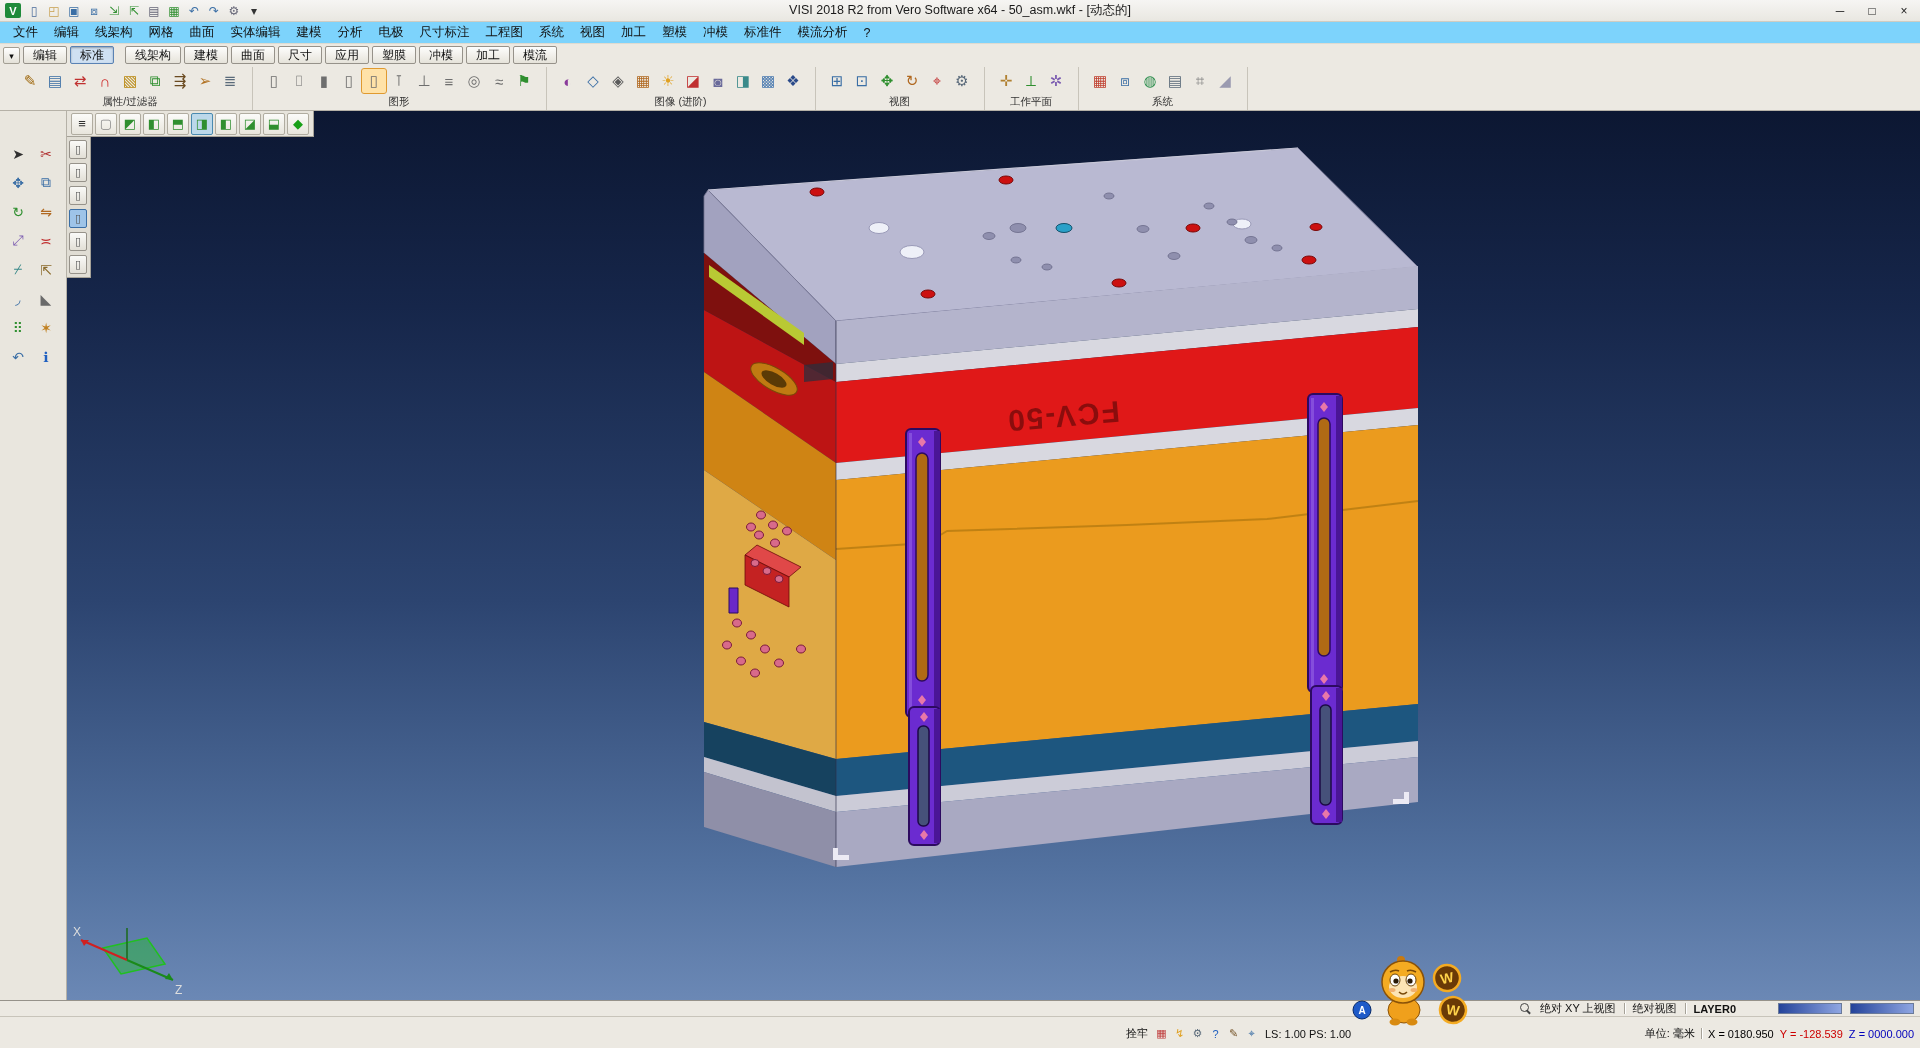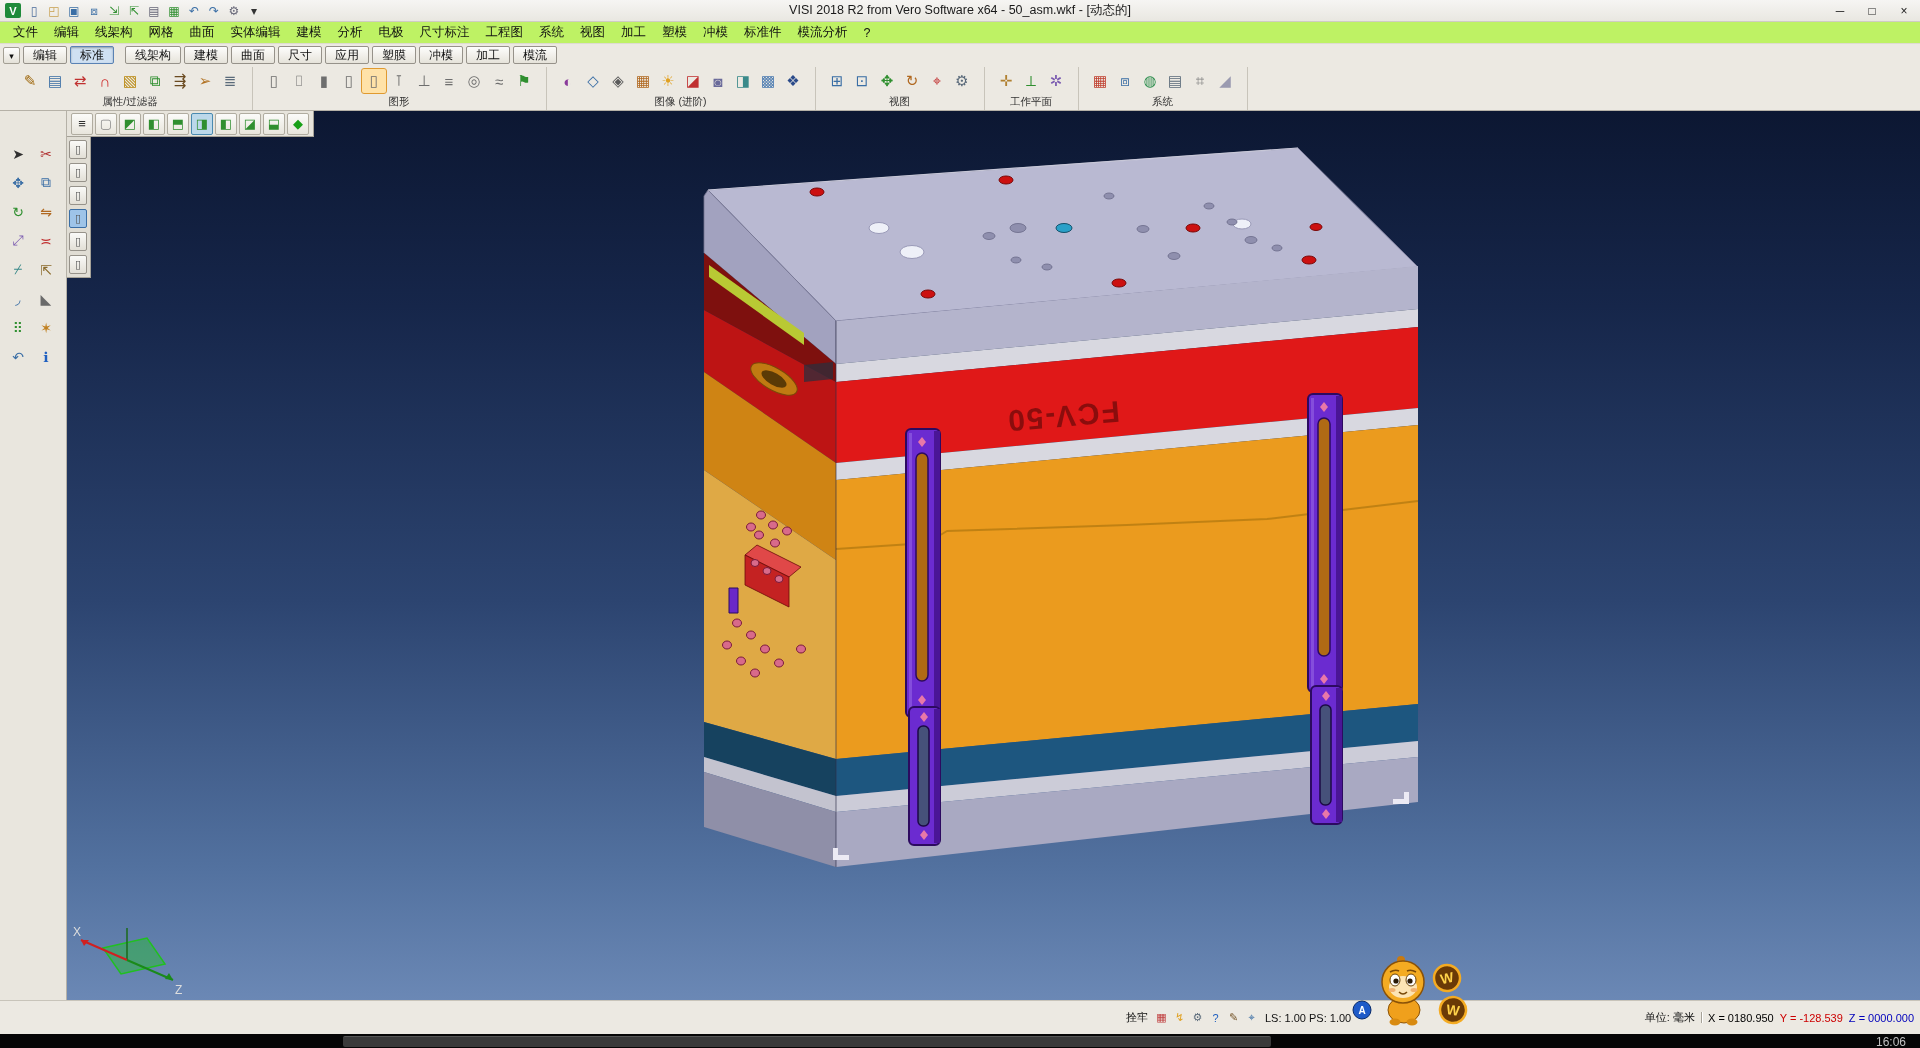--- a/index.html
+++ b/index.html
@@ -9,21 +9,21 @@
 
 .titlebar { height:22px; background:linear-gradient(#f6f5f3,#e9e7e1); border-bottom:1px solid #cfccc2; display:flex; align-items:center; padding-left:5px; position:relative; }
 .app-logo { width:16px; height:15px; background:#1f8a3a; color:#fff; font-size:11px; font-weight:bold; display:flex; align-items:center; justify-content:center; border-radius:2px; margin-right:4px; }
 .qa-icons { display:flex; gap:2px; align-items:center; }
 .qa-icon { width:18px; height:17px; display:flex; align-items:center; justify-content:center; font-size:12px; border-radius:2px; }
 .win-title { position:absolute; left:50%; transform:translateX(-50%); font-size:12.5px; color:#1a1a1a; white-space:nowrap; }
 .win-controls { margin-left:auto; display:flex; height:100%; }
 .win-btn { width:32px; display:flex; align-items:center; justify-content:center; font-size:12px; color:#222; }
 
 
-.menubar { height:22px; display:flex; align-items:center; padding-left:5px; background:#bef264; border-bottom:1px solid #dedbd1; }
+.menubar { height:22px; display:flex; align-items:center; padding-left:5px; background:#7dd3fc; border-bottom:1px solid #dedbd1; }
 .menu-item { padding:2px 8px; font-size:12.5px; }
 
 
 .tabbar { height:22px; display:flex; align-items:center; gap:3px; padding-left:3px; background:#ece9e2; }
 .tab-drop { width:17px; height:17px; text-align:center; font-size:9px; line-height:16px; border:1px solid #a39f94; background:linear-gradient(#fff,#e4e1d8); border-radius:2px; }
 .tab-group { display:flex; gap:3px; }
 .tab-group.second { margin-left:8px; }
 .tab { border:1px solid #96928a; background:linear-gradient(#fdfdfc,#e6e3da); font-size:12px; height:18px; padding:0 9px; display:flex; align-items:center; border-radius:2px; }
 .tab.active { background:#cfe0f2; border-color:#5a82b4; box-shadow:inset 0 1px 2px rgba(0,0,0,.3); }
 
@@ -403,20 +403,30 @@
         <line x1="58" y1="40" x2="12" y2="20" stroke="#d02020" stroke-width="2"></line>
         <polygon points="12,20 20,20 15,26" fill="#d02020"></polygon>
         <line x1="58" y1="40" x2="104" y2="60" stroke="#1a8a1a" stroke-width="2"></line>
         <polygon points="104,60 96,59 100,53" fill="#1a8a1a"></polygon>
         <text x="4" y="16" font-size="12" fill="#dddddd">X</text>
         <text x="106" y="74" font-size="12" fill="#dddddd">Z</text>
       </svg>
     </div>
   </div>
 
+  <div class="status1">
+    <span class="mag-icon"></span>
+    <span>绝对 XY 上视图</span>
+    <span class="sep"></span>
+    <span>绝对视图</span>
+    <span class="sep"></span>
+    <span class="layer-label">LAYER0</span>
+    <span class="meter first"></span>
+    <span class="meter"></span>
+  </div>
 
   <div class="status2">
     <span>拴牢</span>
     <span id="status-icons" style="display:flex;gap:3px;">
         <span class="st-icon" style="color: rgb(192, 64, 64);">▦</span>
         <span class="st-icon" style="color: rgb(224, 160, 32);">↯</span>
         <span class="st-icon" style="color: rgb(90, 106, 122);">⚙</span>
         <span class="st-icon" style="color: rgb(32, 96, 192);">?</span>
         <span class="st-icon" style="color: rgb(122, 90, 48);">✎</span>
         <span class="st-icon" style="color: rgb(58, 110, 165);">⌖</span>

